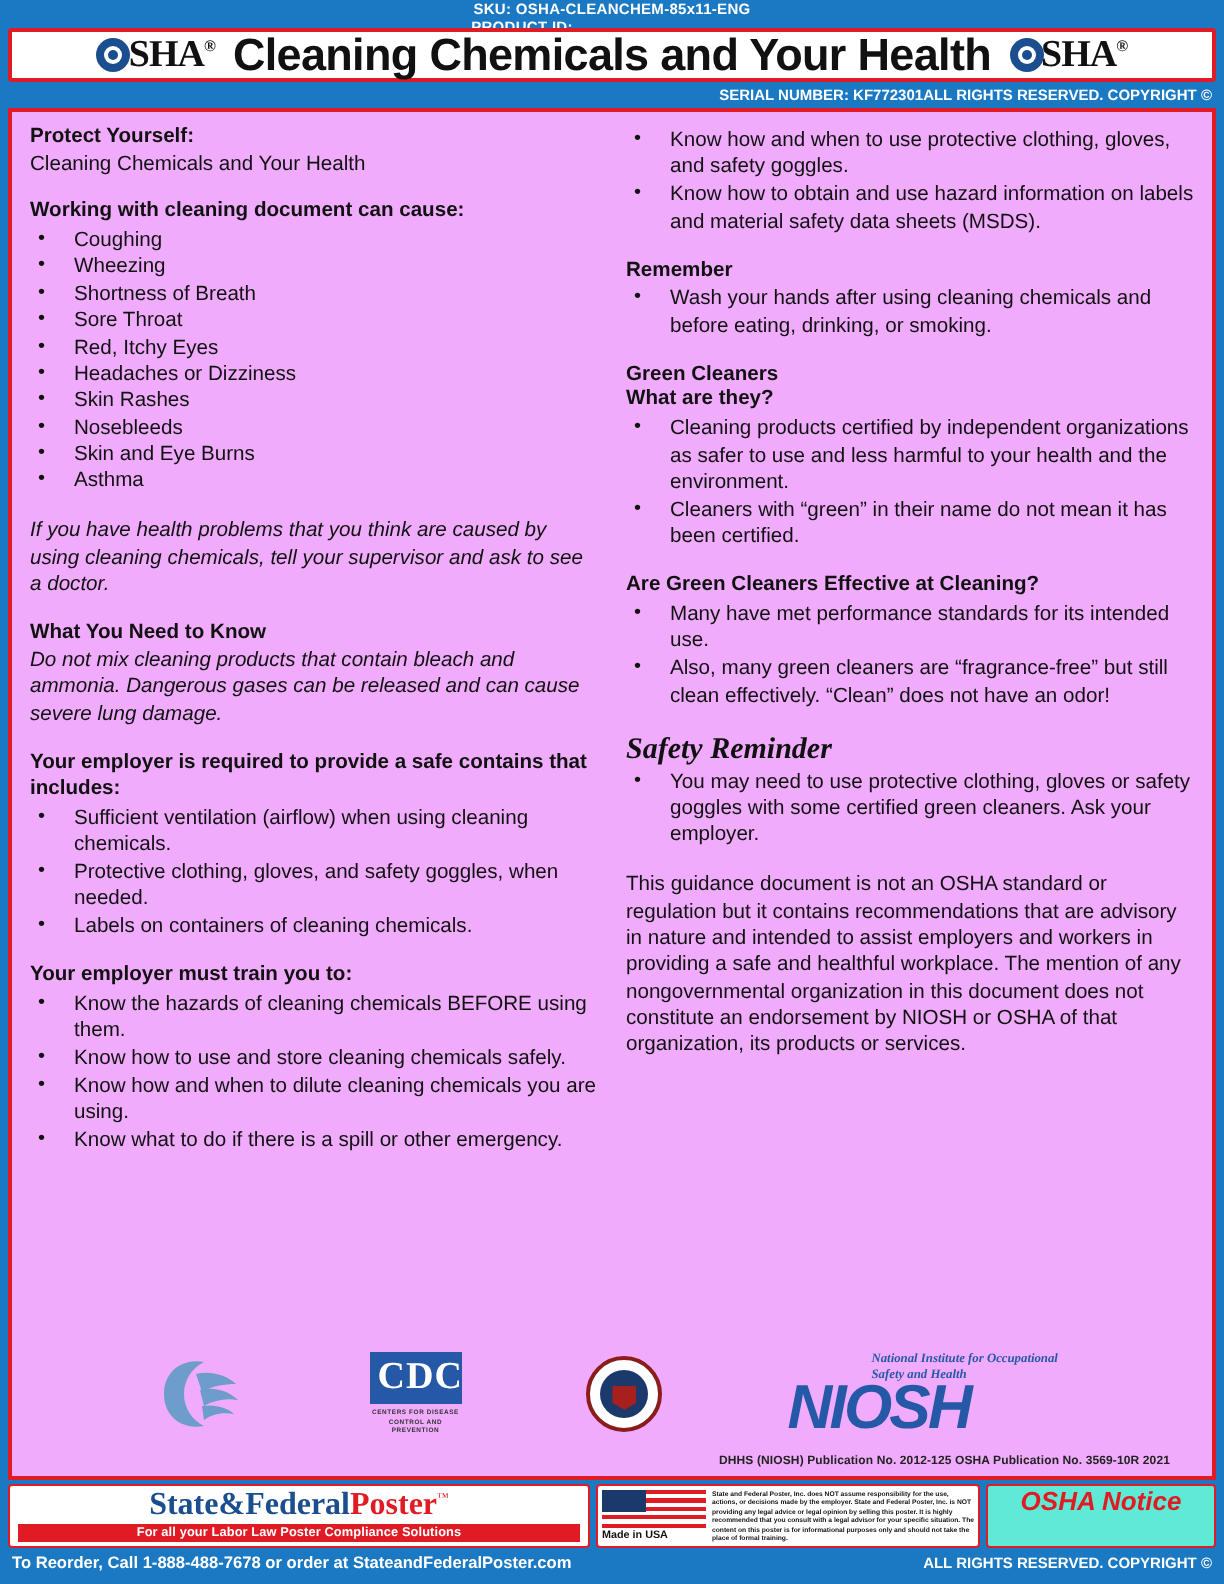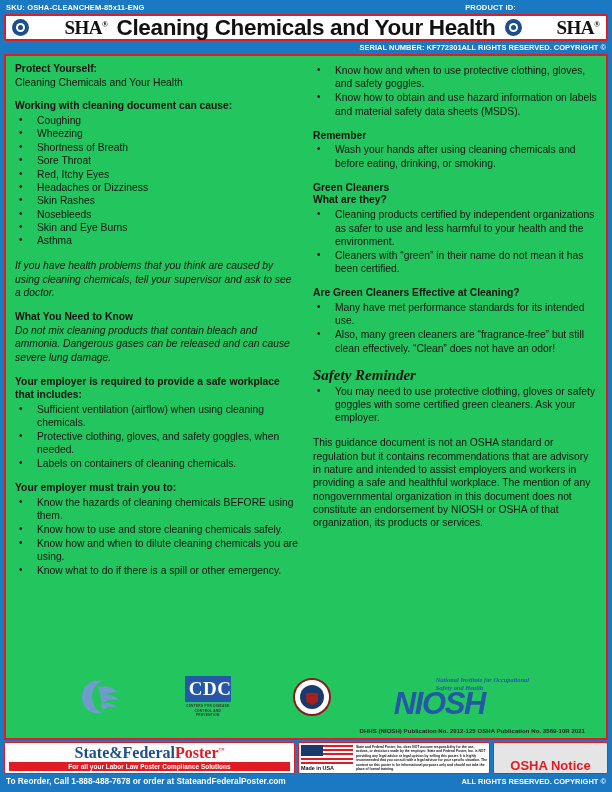--- a/index.html
+++ b/index.html
@@ -9,20 +9,21 @@
     background: #1b79c4;
     overflow: hidden;
   }
   .page { position: relative; width: 612px; height: 792px; background: #1b79c4; }
 
   
   .meta-bar {
     height: 14px; display: flex; align-items: center; justify-content: space-between;
     padding: 0 6px; color: #ffffff; font-size: 7.5px; font-weight: bold;
     letter-spacing: .02em;
+    flex-direction: column;
   }
   .meta-bar .right { padding-right: 90px; }
 
   
   .title-band {
     margin: 0 4px; height: 27px; background: #ffffff;
     border: 2px solid #e01b24; border-radius: 2px;
     display: flex; align-items: center; justify-content: center; gap: 9px;
     position: relative;
   }
@@ -41,33 +42,33 @@
   .osha-o::after {
     content: ""; position: absolute; inset: 4px; border-radius: 50%;
     background: #ffffff;
   }
   .osha-o::before {
     content: ""; position: absolute; left: 6px; top: 6px; width: 5px; height: 5px;
     border-radius: 50%; background: #1b4e8f; z-index: 2;
   }
   .osha-word {
     font-family: "Liberation Serif", serif; font-weight: bold;
-    font-size: 19px; color: #111; letter-spacing: -0.5px; line-height: 1; padding-left: 36px;
+    font-size: 19px; color: #111; letter-spacing: -0.5px; line-height: 1;
   }
   .osha-word sup { font-size: 8px; vertical-align: super; }
 
   
   .serial-bar {
     height: 13px; display: flex; align-items: center; justify-content: flex-end;
     padding: 0 6px; color: #ffffff; font-size: 7.5px; font-weight: bold;
   }
 
   
   .body-box {
-    margin: 0 4px; background: #22c55e; border: 2px solid #e01b24;
+    margin: 0 4px; background: #f0abfc; border: 2px solid #e01b24;
     height: 686px; padding: 7px 9px 0 9px;
     display: flex; flex-direction: column;
   }
   .columns { display: flex; gap: 14px; flex: 1 1 auto; }
   .col { width: 285px; }
 
   .h-bold { font-weight: bold; font-size: 10.3px; color: #111; line-height: 1.25; }
   .p-reg  { font-size: 10.3px; color: #111; line-height: 1.3; }
   .p-ital { font-size: 10.3px; color: #111; line-height: 1.33; font-style: italic; }
   .h-ital { font-size: 15px; color: #111; font-weight: bold; font-style: italic; font-family: Liberation Serif, serif; }
@@ -157,22 +158,22 @@
   }
   .made-usa {
     position: absolute; left: 0; bottom: 0; width: 100%;
     font-size: 5.4px; font-weight: bold; color: #111; text-align: left;
   }
   .disclaimer {
     flex: 1 1 auto; font-size: 3.35px; color: #111; line-height: 1.32;
     text-align: left; font-weight: bold; overflow: hidden;
   }
   .notice-box {
-    flex: 1 1 auto; background: #e5e5e5; border: 1.6px solid #e01b24;
-    border-radius: 2px; display: flex; align-items: flex-end; justify-content: center;
+    flex: 1 1 auto; background: #5eead4; border: 1.6px solid #e01b24;
+    border-radius: 2px; display: flex; align-items: flex-start; justify-content: center; font-style: italic;
   }
   .notice-text { color: #e01b24; font-size: 13px; font-weight: bold; }
 
   .bottom-bar {
     height: 13px; display: flex; align-items: center; justify-content: space-between;
     padding: 1px 6px 0 6px; color: #ffffff; font-size: 8.3px; font-weight: bold;
   }
   .bottom-bar .rights { font-size: 7.5px; }
 </style>
 </head>
@@ -221,21 +222,21 @@
           <li>Nosebleeds</li>
           <li>Skin and Eye Burns</li>
           <li>Asthma</li>
         </ul>
         <div class="sp-md"></div>
         <div class="p-ital">If you have health problems that you think are caused by using cleaning chemicals, tell your supervisor and ask to see a doctor.</div>
         <div class="sp-md"></div>
         <div class="h-bold">What You Need to Know</div>
         <div class="p-ital">Do not mix cleaning products that contain bleach and ammonia. Dangerous gases can be released and can cause severe lung damage.</div>
         <div class="sp-md"></div>
-        <div class="h-bold">Your employer is required to provide a safe workplace that includes:</div>
+        <div class="h-bold">Your employer is required to provide a safe contains that includes:</div>
         <ul class="bullets">
           <li>Sufficient ventilation (airflow) when using cleaning chemicals.</li>
           <li>Protective clothing, gloves, and safety goggles, when needed.</li>
           <li>Labels on containers of cleaning chemicals.</li>
         </ul>
         <div class="sp-md"></div>
         <div class="h-bold">Your employer must train you to:</div>
         <ul class="bullets">
           <li>Know the hazards of cleaning chemicals BEFORE using them.</li>
           <li>Know how to use and store cleaning chemicals safely.</li>

